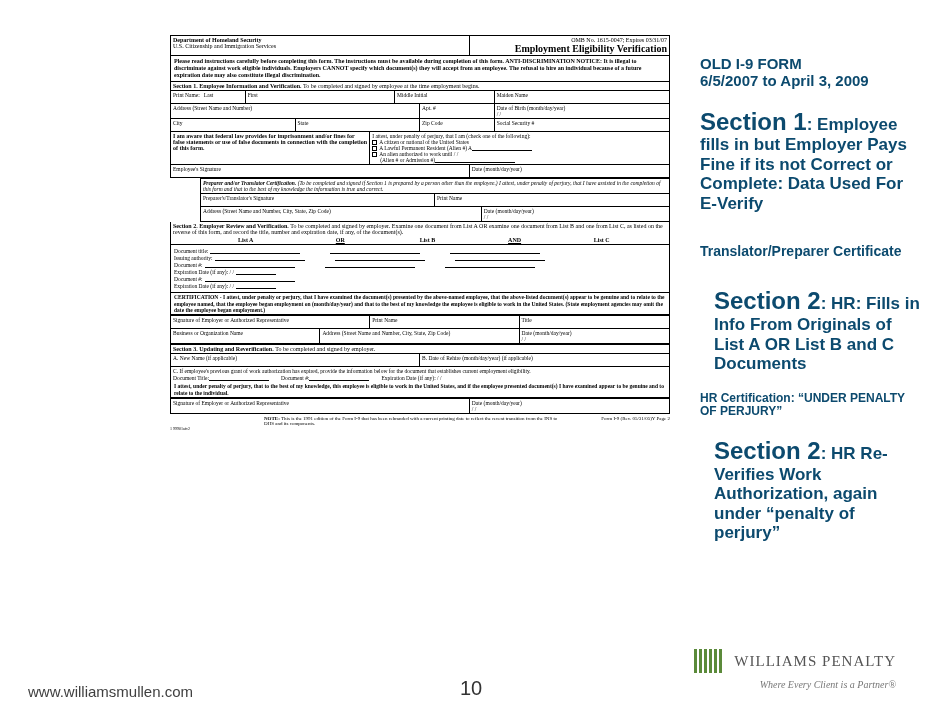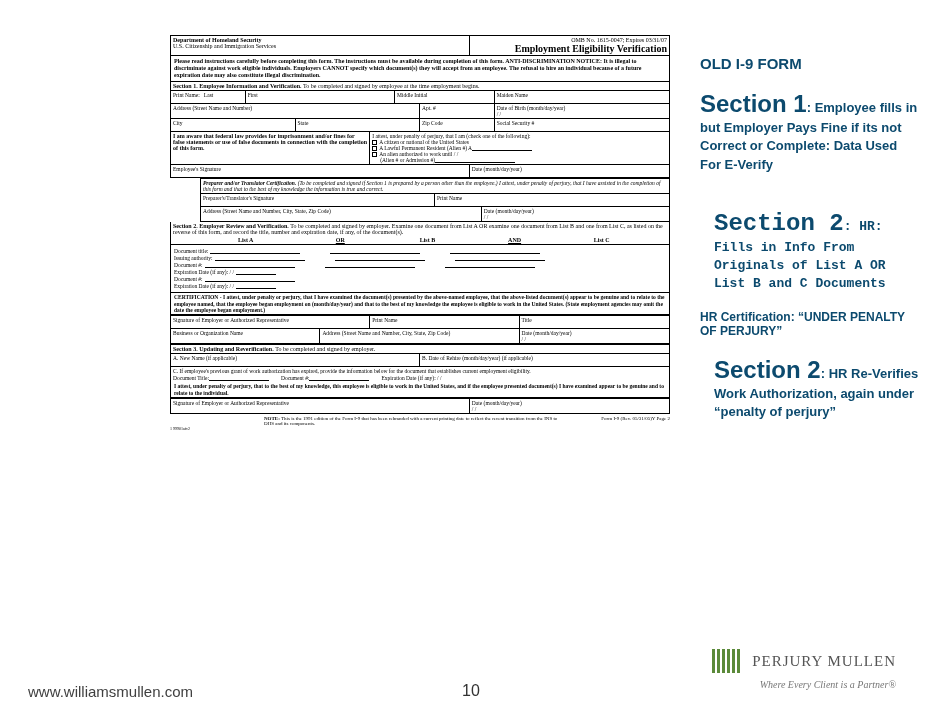--- a/index.html
+++ b/index.html
@@ -65,21 +65,21 @@
     top: 55px;
     width: 220px;
     font-family: Arial, Helvetica, sans-serif;
     color: #0c4a6e;
   }
   .ann-block { margin-bottom: 18px; line-height: 1.15; }
   .ann-line { font-size: 15px; font-weight: bold; }
   .ann-sub { font-size: 13px; font-weight: bold; }
   .ann-mix { font-weight: bold; }
   .ann-mix .big { font-size: 24px; }
-  .ann-mix .rest { font-size: 13px; }
+  .ann-mix .rest { font-size: 17px; }
   .logo {
     position: absolute;
     right: 46px;
     bottom: 38px;
     text-align: right;
     font-family: Georgia, serif;
   }
   .logo .stripes {
     display: inline-block;
     height: 24px;
@@ -99,21 +99,21 @@
     font-family: Arial, sans-serif;
     font-size: 15px;
     color: #404040;
   }
   .page-num {
     position: absolute;
     left: 50%;
     bottom: 28px;
     transform: translateX(-50%);
     font-family: Arial, sans-serif;
-    font-size: 16px;
+    font-size: 20px;
     color: #333;
   }
 </style>
 </head>
 <body>
 
 <div class="slide">
 
   <div class="form">
 
@@ -251,41 +251,45 @@
       <div style="width:90px;"></div>
       <div class="note"><b>NOTE:</b> <span>This is the 1991 edition of the Form I-9 that has been rebranded with a current printing date to reflect the recent transition from the INS to DHS and its components.</span></div>
       <div style="width:100px; text-align:right;">Form I-9 (Rev. 05/31/05)Y Page 2</div>
     </div>
     <div style="font-size:4px;">1 99901afv2</div>
   </div>
 
   <div class="annotations">
     <div class="ann-block">
       <div class="ann-line">OLD I-9 FORM</div>
+      <div class="ann-line">6/5/2007 to April 3, 2009</div>
     </div>
     <div class="ann-block ann-mix">
       <span class="big">Section 1</span><span class="rest">: Employee fills in but Employer Pays Fine if its not Correct or Complete: Data Used For E-Verify</span>
     </div>
-    <div class="ann-block ann-mix" style="margin-top:37px; padding-left:14px;font-family:Liberation Mono, monospace;">
+    <div class="ann-block" style="margin-top:30px;">
+      <div class="ann-sub" style="font-size:14px;">Translator/Preparer Certificate</div>
+    </div>
+    <div class="ann-block ann-mix" style="margin-top:28px; padding-left:14px;">
       <span class="big">Section 2</span><span class="rest">: HR: Fills in Info From Originals of List A  OR List B and C Documents</span>
     </div>
     <div class="ann-block">
       <div class="ann-sub" style="font-size:12px;">HR Certification: “UNDER PENALTY OF PERJURY”</div>
     </div>
     <div class="ann-block ann-mix" style="margin-top:18px; padding-left:14px;">
       <span class="big">Section 2</span><span class="rest">: HR Re-Verifies Work Authorization, again under “penalty of perjury”</span>
     </div>
   </div>
 
   <div class="logo">
     <div>
       <span class="stripes">
         <span></span><span></span><span></span><span></span><span></span><span></span>
       </span>
-      <span class="name">PERJURY MULLEN</span>
+      <span class="name">WILLIAMS PENALTY</span>
     </div>
     <div class="tag">Where Every Client is a Partner®</div>
   </div>
 
   <div class="footer">www.williamsmullen.com</div>
   <div class="page-num">10</div>
 
 </div>
 
 </body></html>

